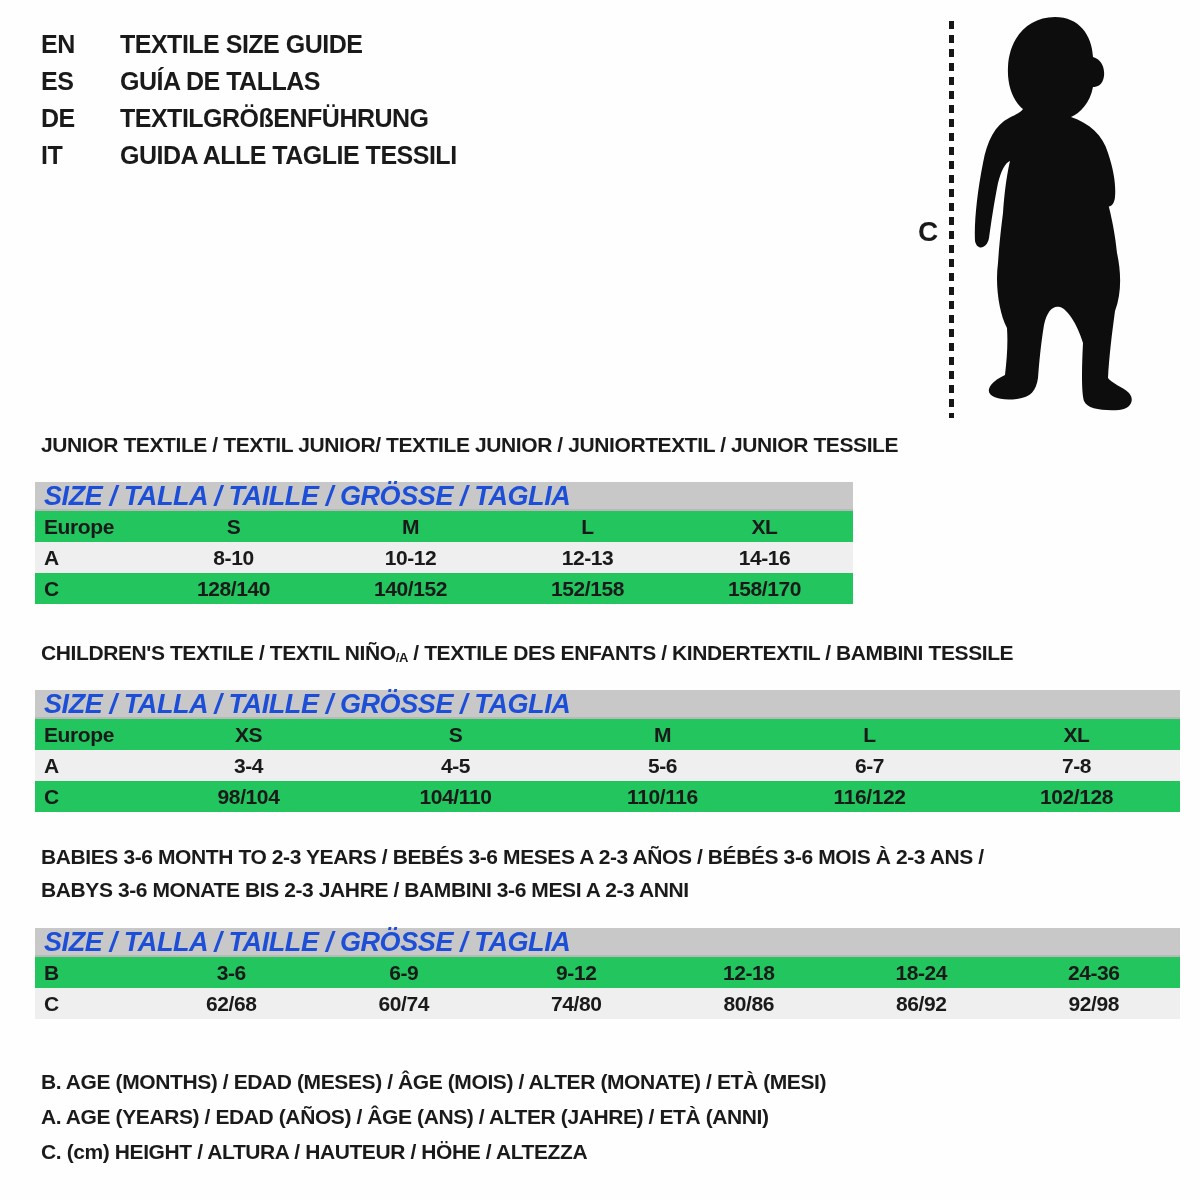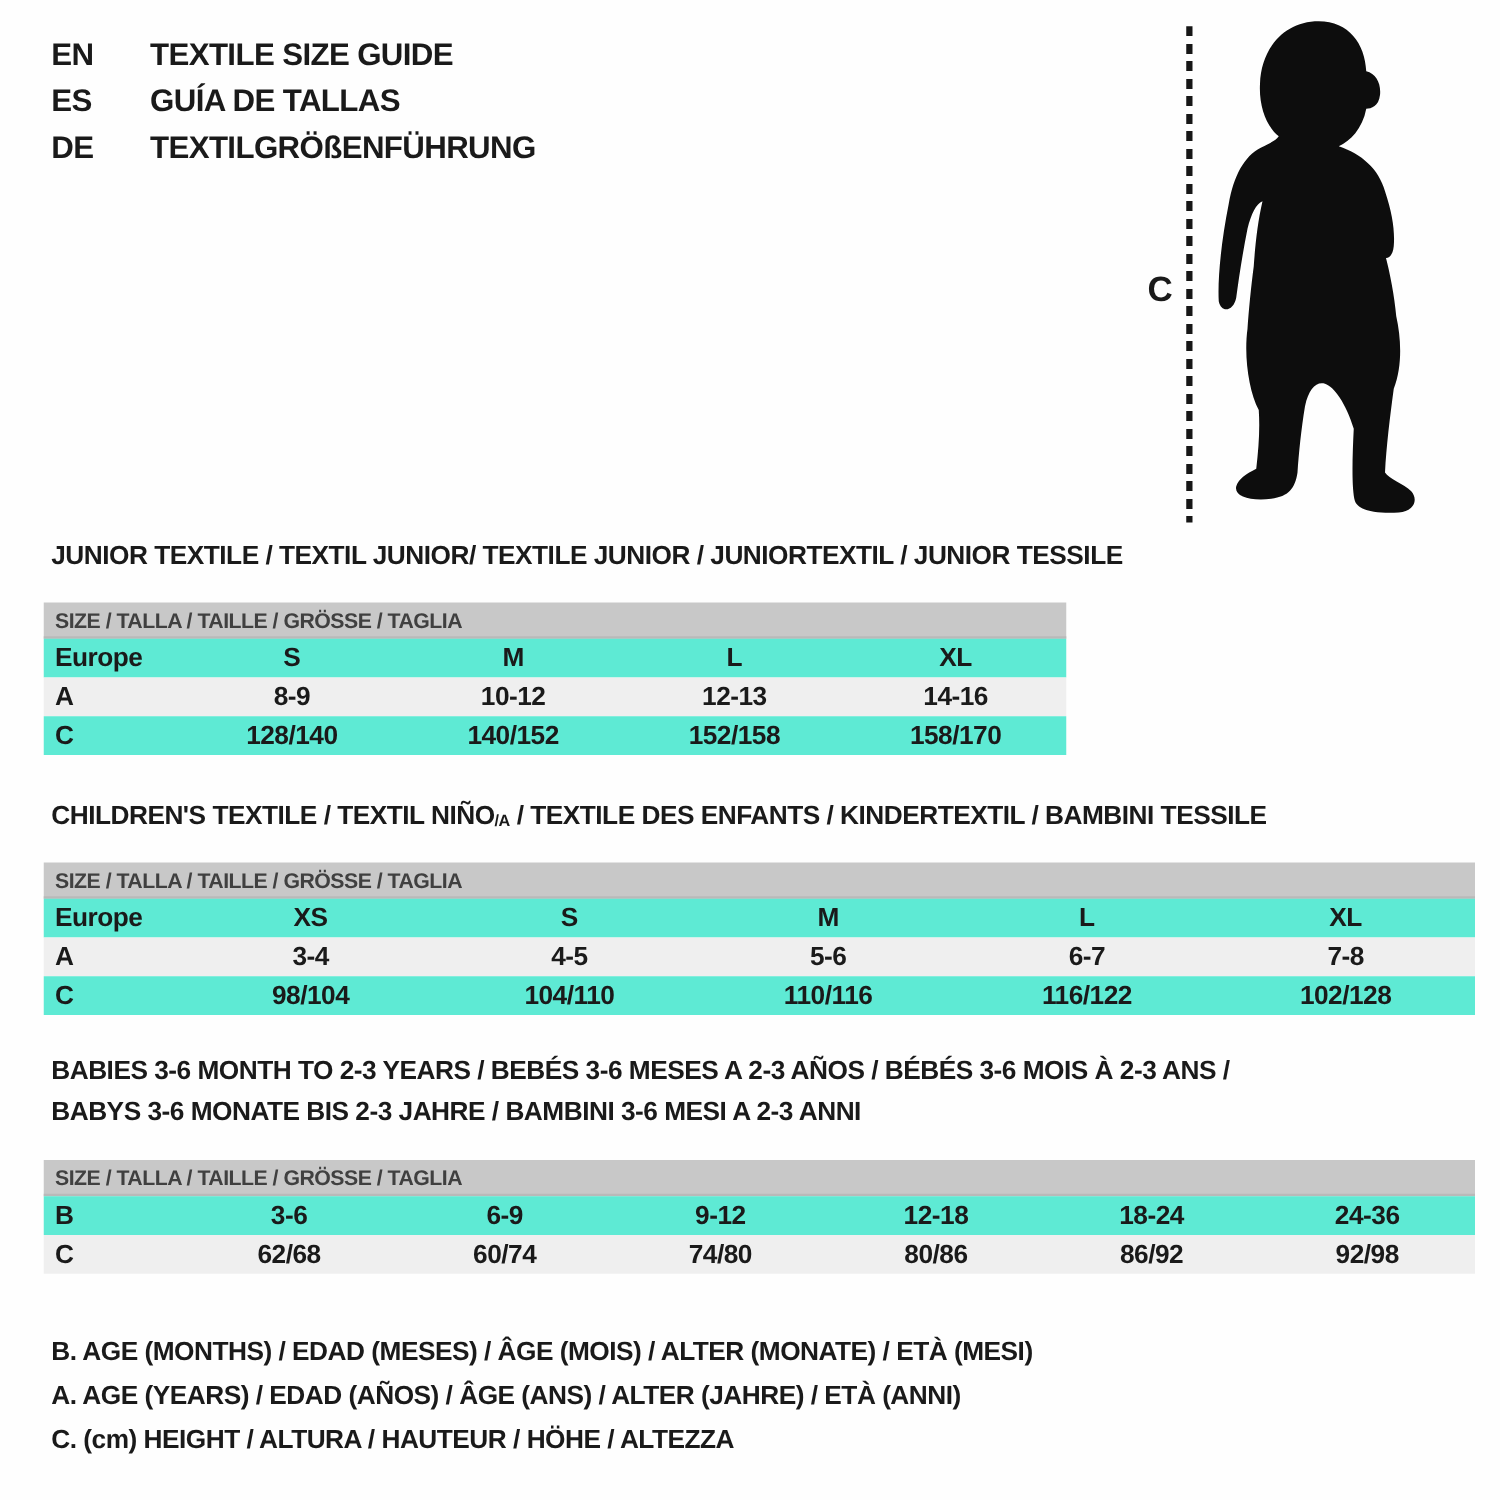--- a/index.html
+++ b/index.html
@@ -40,23 +40,23 @@
     font-weight: 700; font-size: 21px; letter-spacing: -0.4px; white-space: nowrap;
   }
   .title-sub { font-size: 13px; font-weight: 700; vertical-align: -2px; }
 
   .size-table { position: absolute; left: 35px; }
   .size-bar {
     height: 29px; line-height: 29px;
     background: #c8c8c8;
     border-bottom: 2px solid #b9b9b9;
     padding-left: 9px;
-    font-weight: 700; font-size: 17px; letter-spacing: -0.4px; color: #404040;
-  }
-  .trow { display: flex; height: 31px; align-items: center; background: #5eead4; }
+    font-weight: 700; font-size: 27px; letter-spacing: -0.4px; color: #1d4ed8; font-style: italic;
+  }
+  .trow { display: flex; height: 31px; align-items: center; background: #22c55e; }
   .trow.shaded { background: #efefef; }
   .tlabel {
     width: 110px; padding-left: 9px;
     font-weight: 700; font-size: 21px; letter-spacing: -0.4px;
   }
   .tcell {
     flex: 1; text-align: center;
     font-weight: 700; font-size: 21px; letter-spacing: -0.4px;
   }
 
@@ -86,20 +86,24 @@
       <span class="lang-code">EN</span>
       <span class="lang-label">TEXTILE SIZE GUIDE</span>
     </div>
     <div class="lang-row">
       <span class="lang-code">ES</span>
       <span class="lang-label">GUÍA DE TALLAS</span>
     </div>
     <div class="lang-row">
       <span class="lang-code">DE</span>
       <span class="lang-label">TEXTILGRÖßENFÜHRUNG</span>
+    </div>
+    <div class="lang-row">
+      <span class="lang-code">IT</span>
+      <span class="lang-label">GUIDA ALLE TAGLIE TESSILI</span>
     </div>
   </div>
 
   <div class="figure-area">
     <span class="measure-label">C</span>
     <div class="measure-line"></div>
     <svg class="baby-svg" viewBox="0 0 175 405" aria-hidden="true">
       <path fill="#0d0d0d" d="
         M 90 4
         C 114 4 127 22 128 44
@@ -144,21 +148,21 @@
     <div>
         <div class="trow">
           <div class="tlabel">Europe</div>
           <div class="tcell">S</div>
           <div class="tcell">M</div>
           <div class="tcell">L</div>
           <div class="tcell">XL</div>
         </div>
         <div class="trow shaded">
           <div class="tlabel">A</div>
-          <div class="tcell">8-9</div>
+          <div class="tcell">8-10</div>
           <div class="tcell">10-12</div>
           <div class="tcell">12-13</div>
           <div class="tcell">14-16</div>
         </div>
         <div class="trow">
           <div class="tlabel">C</div>
           <div class="tcell">128/140</div>
           <div class="tcell">140/152</div>
           <div class="tcell">152/158</div>
           <div class="tcell">158/170</div>

